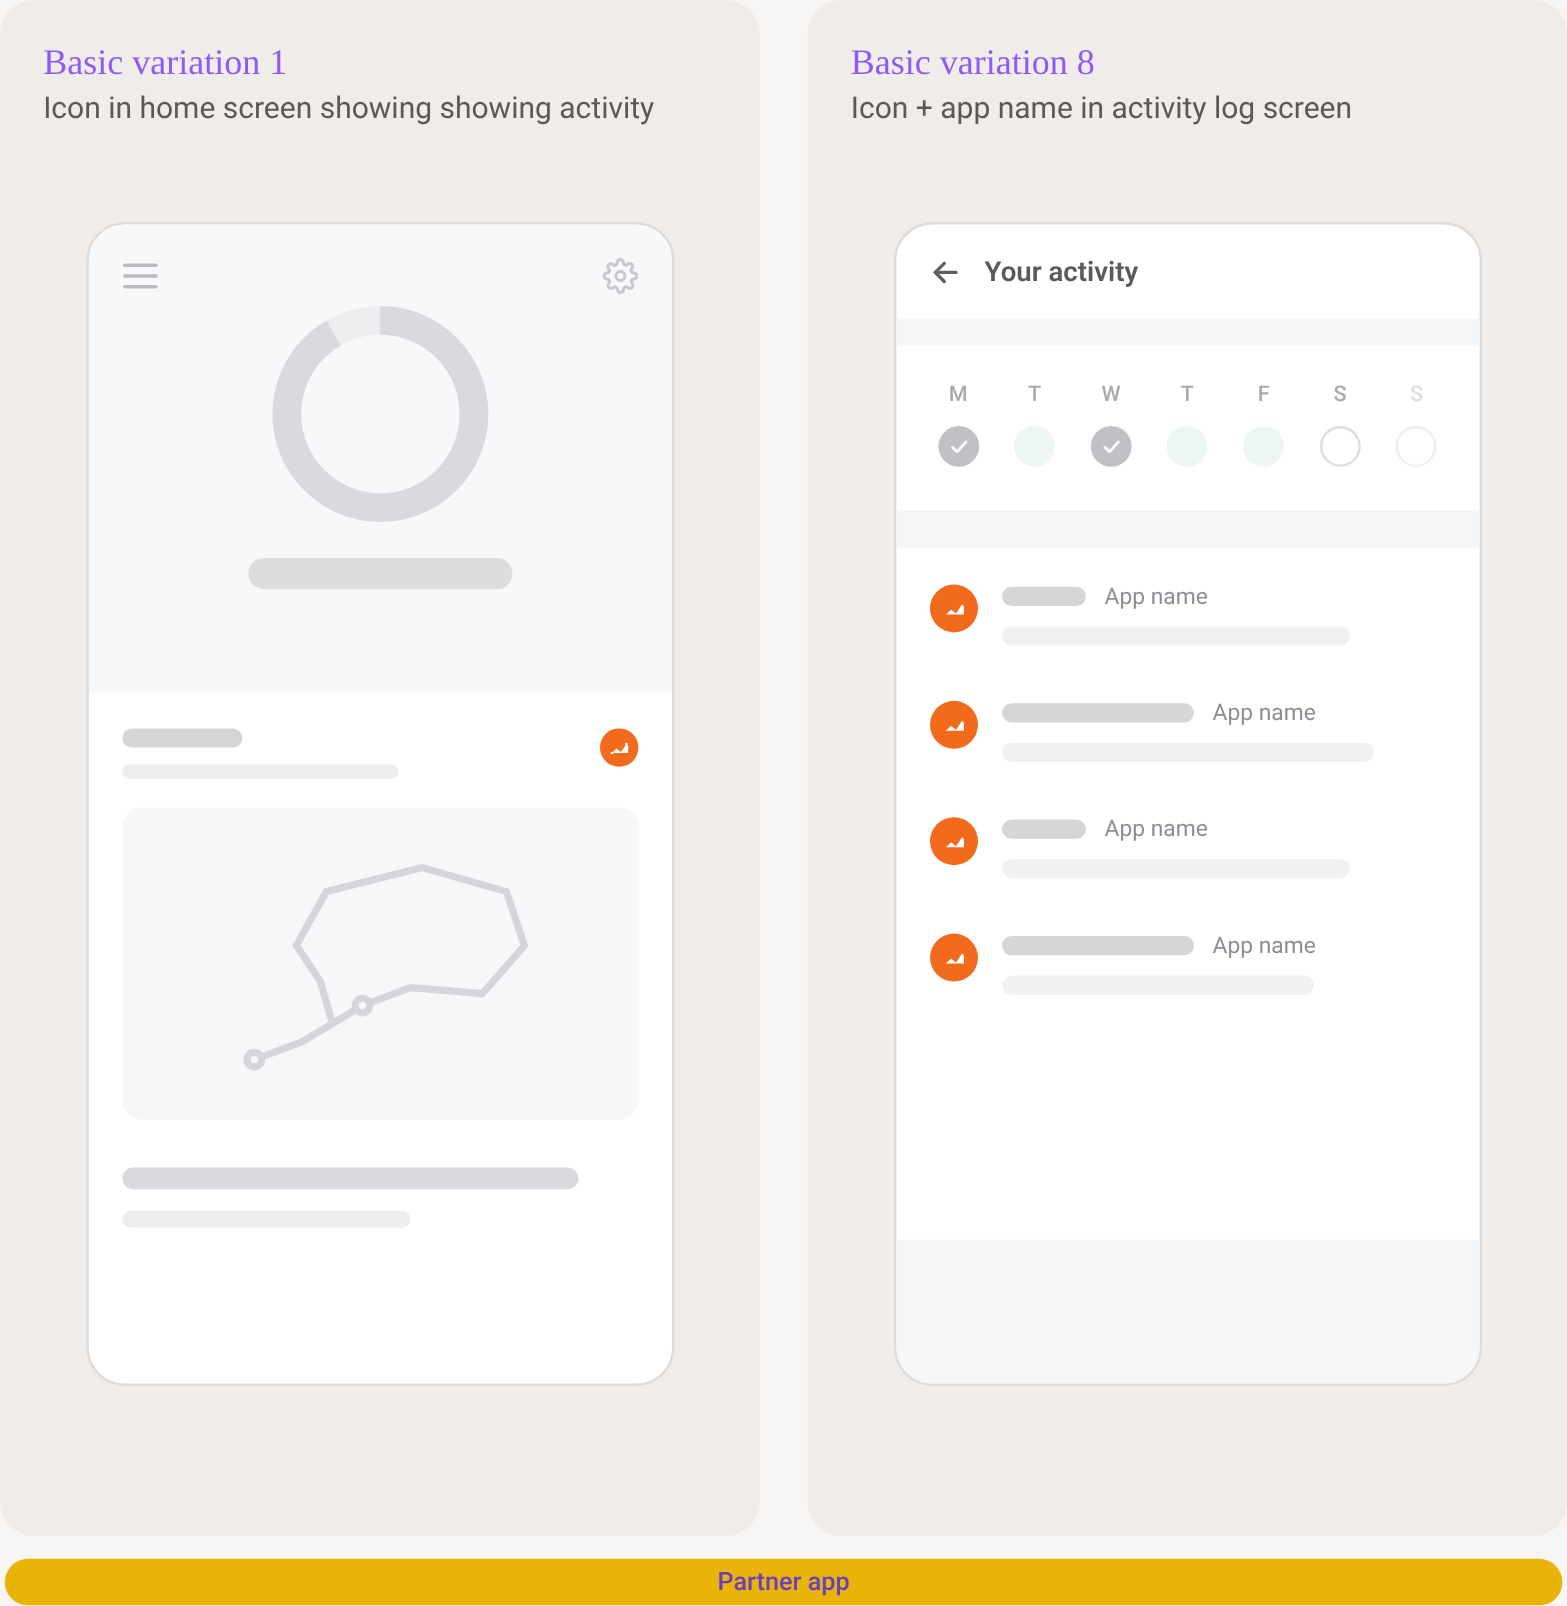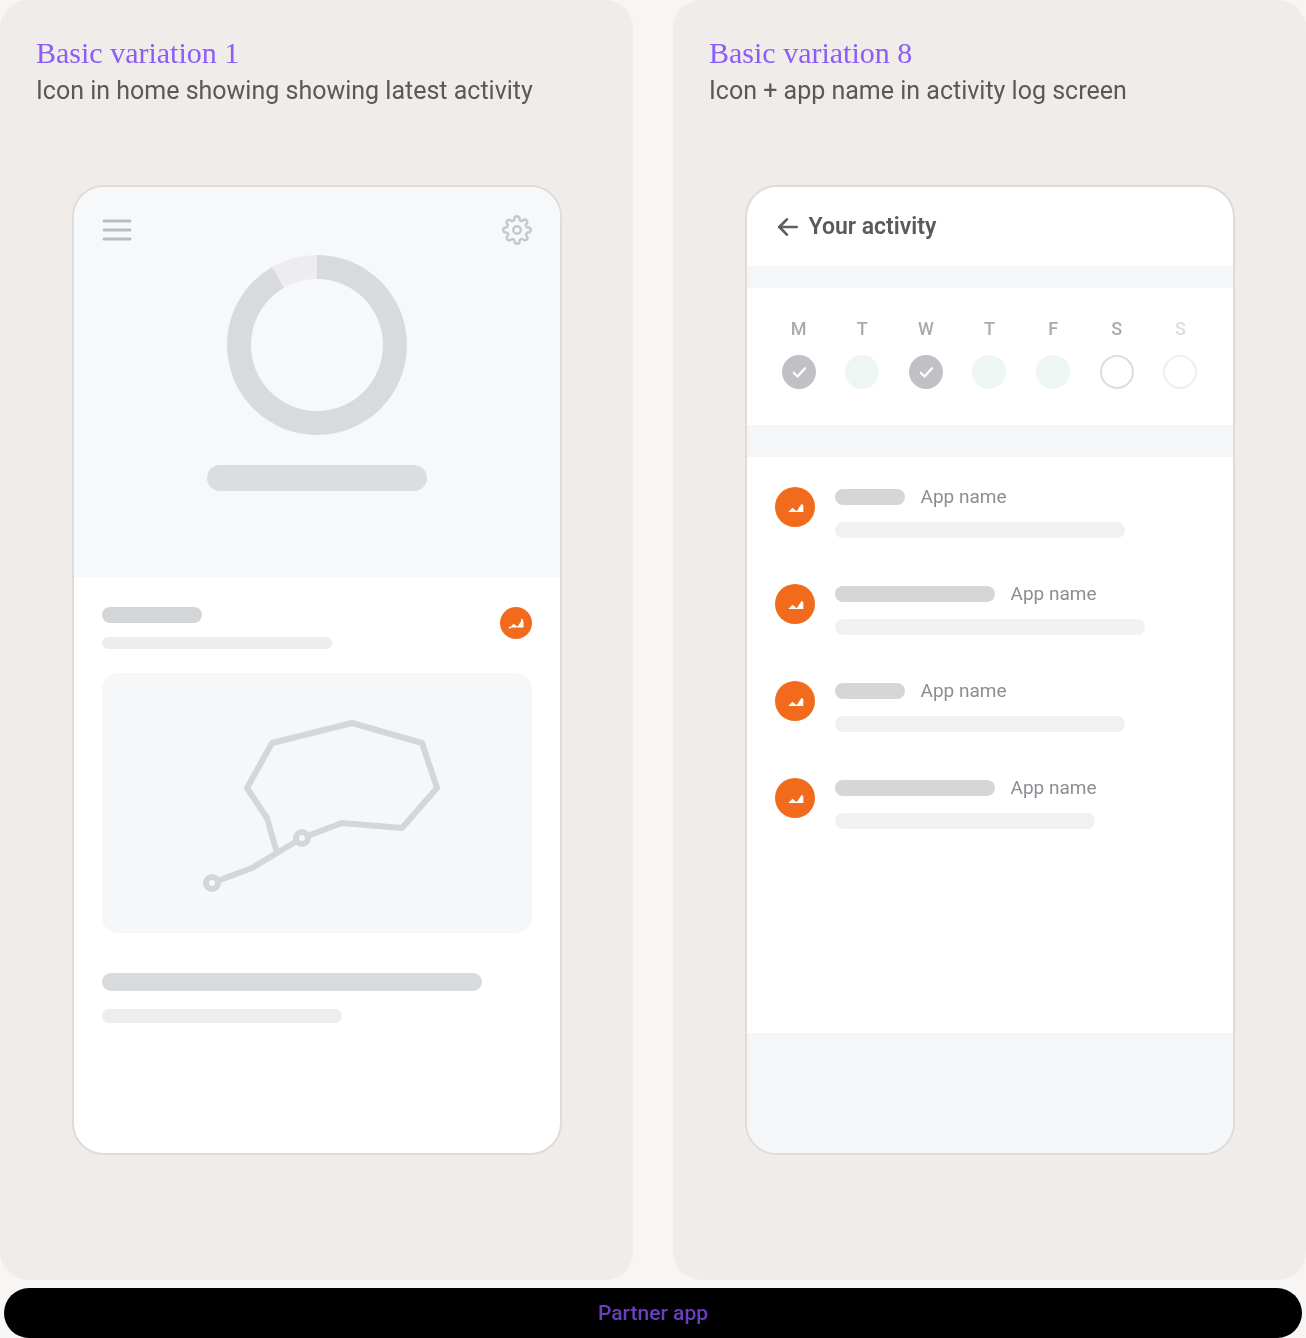--- a/index.html
+++ b/index.html
@@ -104,21 +104,21 @@
     margin-top: 24px;
     position: relative;
   }
   .map-box svg { position:absolute; inset:0; }
   .phone1-bottom { padding: 40px 28px 0 28px; }
   .skel-wide { height: 18px; background: #d9dadd; border-radius: 9px; width: 380px; }
   .skel-short { height: 14px; background: #ededef; border-radius: 7px; width: 240px; margin-top: 18px; }
 
   
   .phone2-appbar {
-    display:flex; align-items:center; gap: 8px;
+    display:flex; align-items:center; gap: 20px;
     padding: 26px 28px;
   }
   .back-icon svg { display:block; }
   .phone2-title { font-size: 23px; font-weight: 600; color: #585a5e; }
   .gray-gap { height: 22px; background: #f5f6f8; }
   .days {
     display:flex; justify-content: space-between; align-items:center;
     padding: 30px 30px 36px 30px;
   }
   .day { text-align:center; width: 44px; }
@@ -141,38 +141,38 @@
   .activity-top { display:flex; align-items:center; gap: 16px; }
   .sk-pill { height: 16px; background: #d4d6d8; border-radius: 8px; }
   .app-name-label { font-size: 19px; color: #8b8e93; }
   .sk-under { height: 16px; background: #f0f1f2; border-radius: 8px; margin-top: 14px; }
 
   
   .footer-legend {
     position: absolute;
     left: 0; right: 0;
     bottom: 0;
-    height: 50px;
-    background: #000000;
+    height: 39px;
+    background: #eab308;
     border-radius: 25px;
     display:flex; align-items:center; justify-content:center;
     color: #6a3fbf;
     font-size: 21px;
     font-weight: 500;
     margin: 0 4px;
   }
 </style>
 </head>
 <body>
 
 <div class="panels">
 
   <div class="panel">
     <div class="panel-title">Basic variation 1</div>
-    <div class="panel-subtitle">Icon in home showing showing latest activity</div>
+    <div class="panel-subtitle">Icon in home screen showing showing activity</div>
 
     <div class="phone">
       <div class="phone1-top">
         <div class="phone1-appbar">
           <span class="hamburger-icon">
             <svg width="30" height="22" viewBox="0 0 30 22">
                 <g stroke="#b9bbbe" stroke-width="3" stroke-linecap="round">
                   <line x1="2" y1="2" x2="28" y2="2"></line>
                   <line x1="2" y1="11" x2="28" y2="11"></line>
                   <line x1="2" y1="20" x2="28" y2="20"></line>

